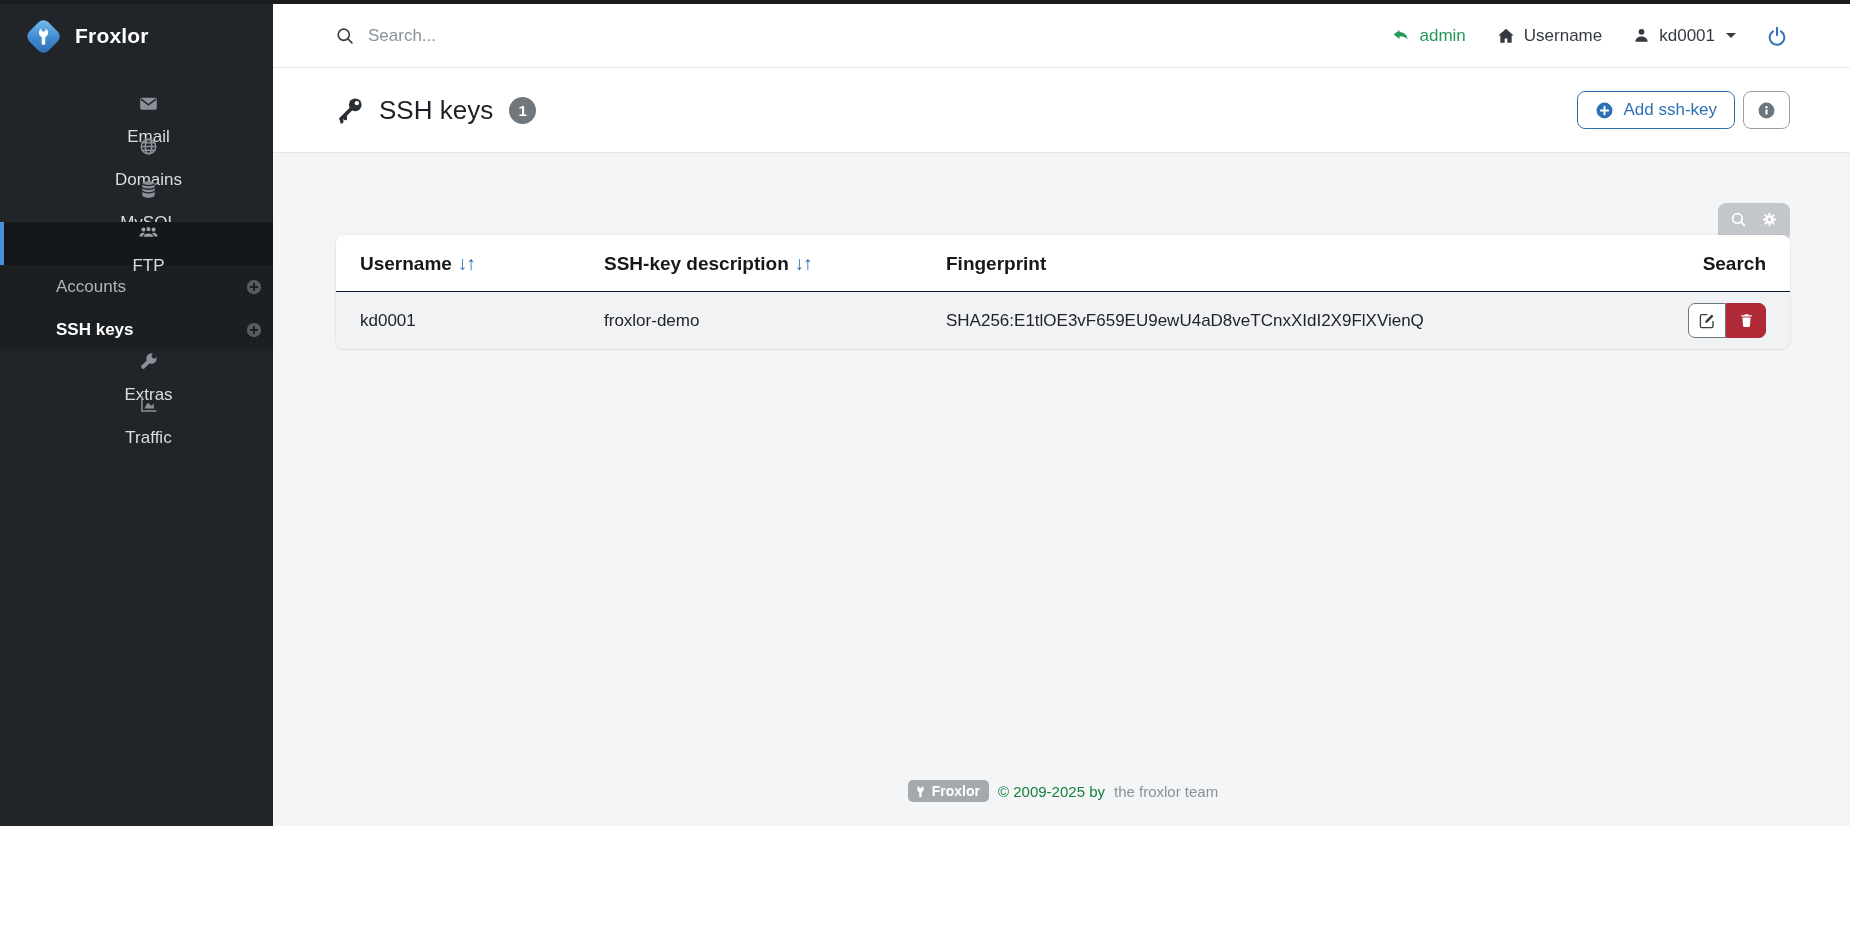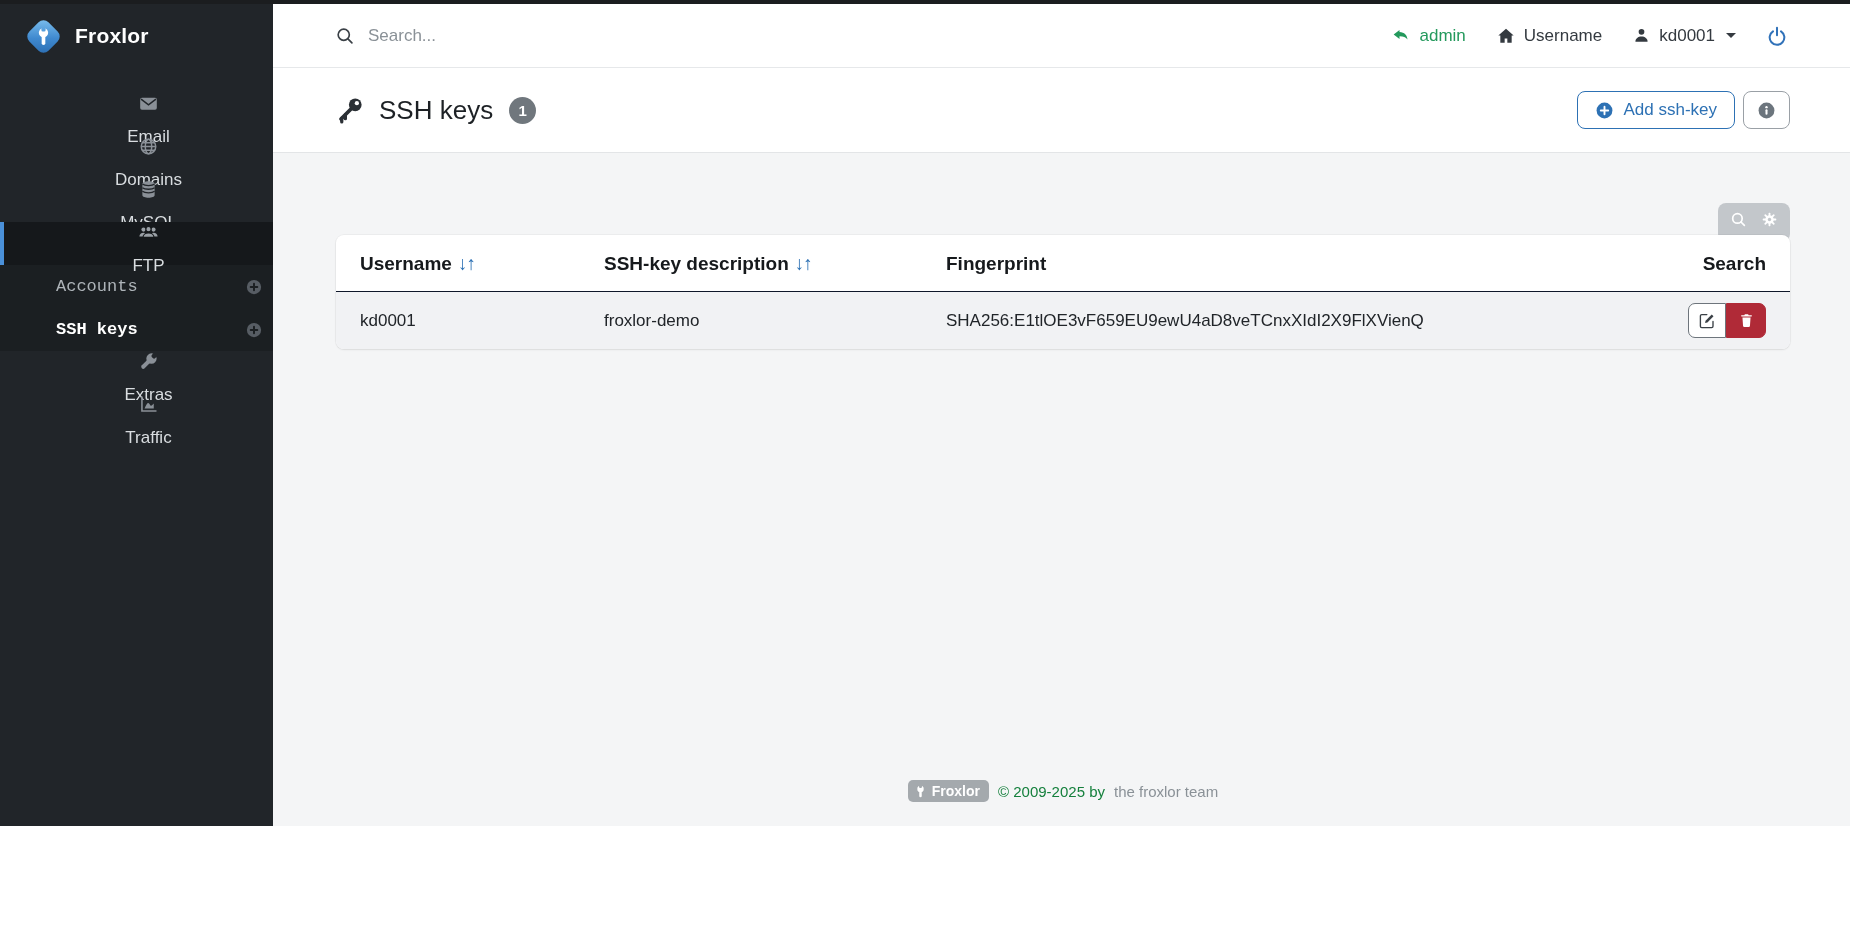--- a/index.html
+++ b/index.html
@@ -15,21 +15,21 @@
   .logo-diamond { width:27px; height:27px; border-radius:7px; background:linear-gradient(135deg,#7fc2ef 0%,#3f89cf 55%,#2a6cb0 100%);
                   transform:rotate(45deg); display:flex; align-items:center; justify-content:center; margin-left:4px; }
   .logo-diamond svg { transform:rotate(-45deg); }
   .logo-text { color:#fff; font-size:21px; font-weight:700; letter-spacing:.2px; }
   .nav { padding-top:25px; }
   .nav-item { height:43px; display:flex; align-items:center; gap:13px; padding-left:24px; position:relative; cursor:pointer;flex-direction:column; }
   .nav-item .nicon { width:21px; height:21px; flex:none; }
   .nav-label { color:#d9dde0; font-size:17px; }
   .nav-item.active { background:#15181b; border-left:4px solid #4a90d9; padding-left:20px; }
   .submenu { background:#1b1f22; }
-  .sub-item { height:43px; display:flex; align-items:center; padding-left:56px; padding-right:10px; cursor:pointer;font-family:Liberation Mono, monospace; }
+  .sub-item { height:43px; display:flex; align-items:center; padding-left:56px; padding-right:10px; cursor:pointer; }
   .sub-label { color:#aeb4b9; font-size:17px; }
   .sub-item.current .sub-label { color:#ffffff; font-weight:700; }
   .sub-plus { margin-left:auto; display:flex; }
 
   
   .main { flex:1; display:flex; flex-direction:column; min-width:0; background:#fff; }
   .navbar { height:64px; flex:none; display:flex; align-items:center; padding:0 62px; border-bottom:1px solid #e6e8ea; background:#fff; }
   .search-box { display:flex; align-items:center; gap:13px; flex:1; }
   .search-box input { border:none; outline:none; font-size:17px; color:#343a40; width:340px; font-family:inherit; }
   .search-box input::placeholder { color:#8a9197; }

